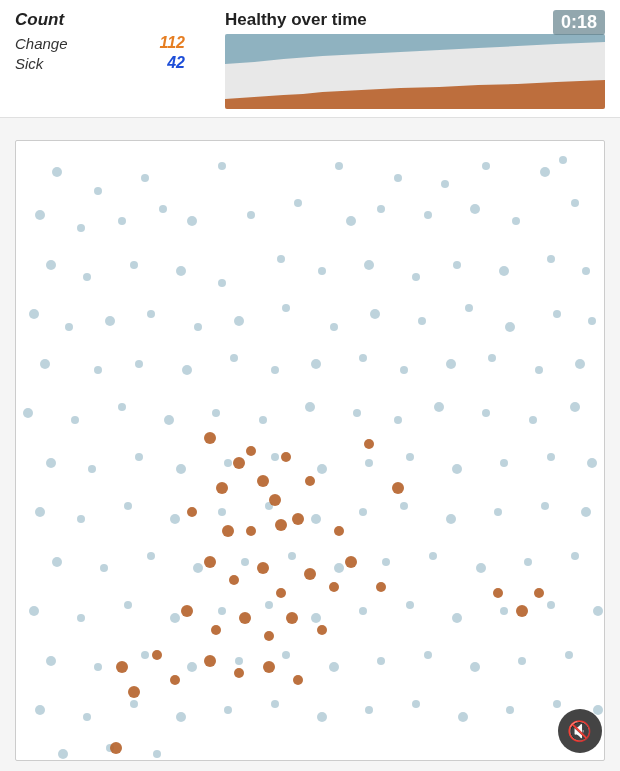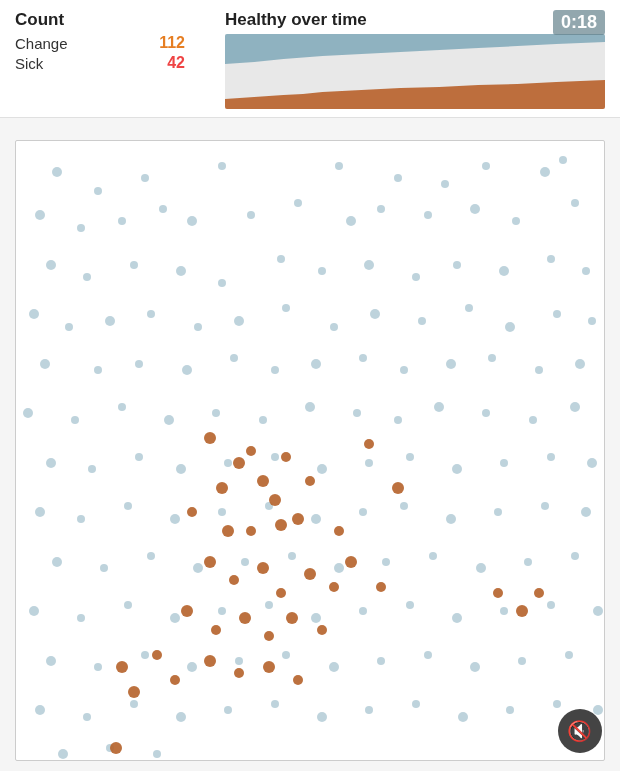--- a/index.html
+++ b/index.html
@@ -16,20 +16,21 @@
       display: flex;
       flex-direction: row;
       padding: 10px 15px 8px 15px;
       background: #fff;
       border-bottom: 1px solid #e0e0e0;
       align-items: flex-start;
     }
 
     .count-section {
       flex: 0 0 200px;
+      font-style: italic;
     }
 
     .count-title {
       font-size: 17px;
       font-weight: bold;
       color: #222;
       margin-bottom: 4px;
     }
 
     .count-row {
@@ -47,21 +48,21 @@
 
     .count-value {
       font-size: 16px;
       font-weight: bold;
       min-width: 40px;
       text-align: right;
     }
 
     .count-value.recovered { color: #9b59b6; }
     .count-value.healthy { color: #e67e22; }
-    .count-value.sick { color: #ef4444; }
+    .count-value.sick { color: #1d4ed8; }
 
     .chart-section {
       flex: 1;
       margin-left: 10px;
       position: relative;
     }
 
     .chart-title {
       font-size: 17px;
       font-weight: bold;

